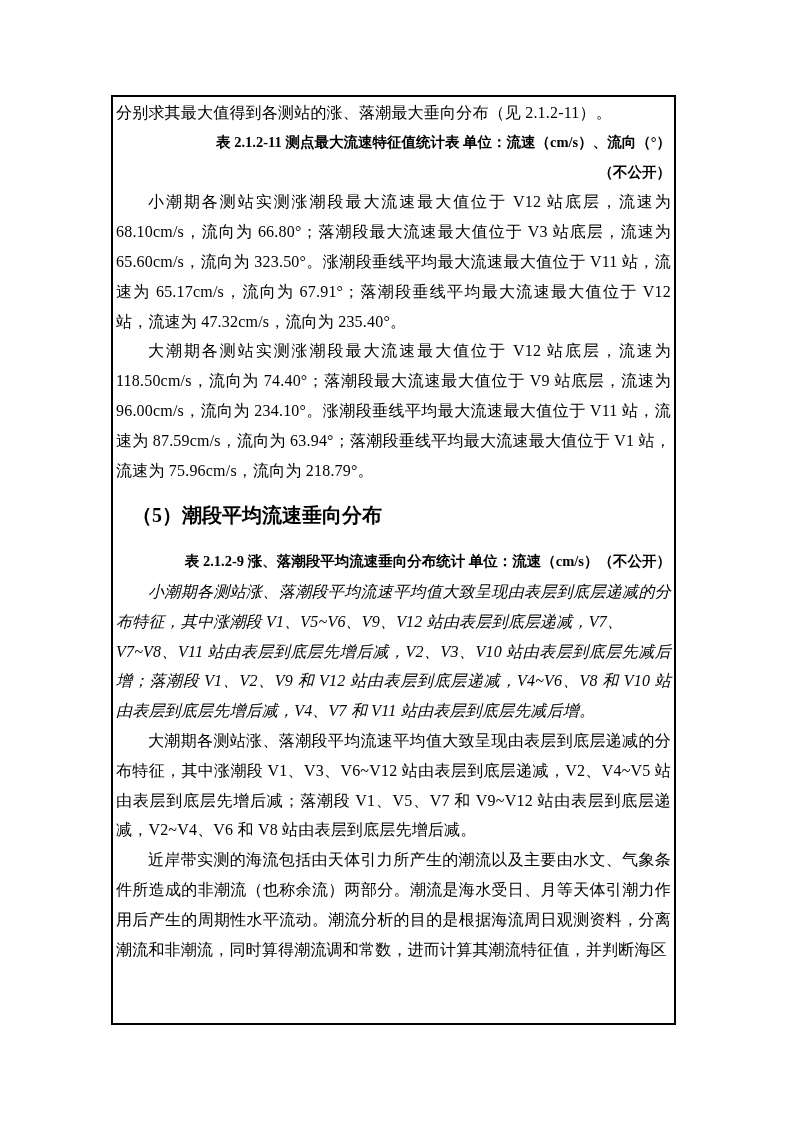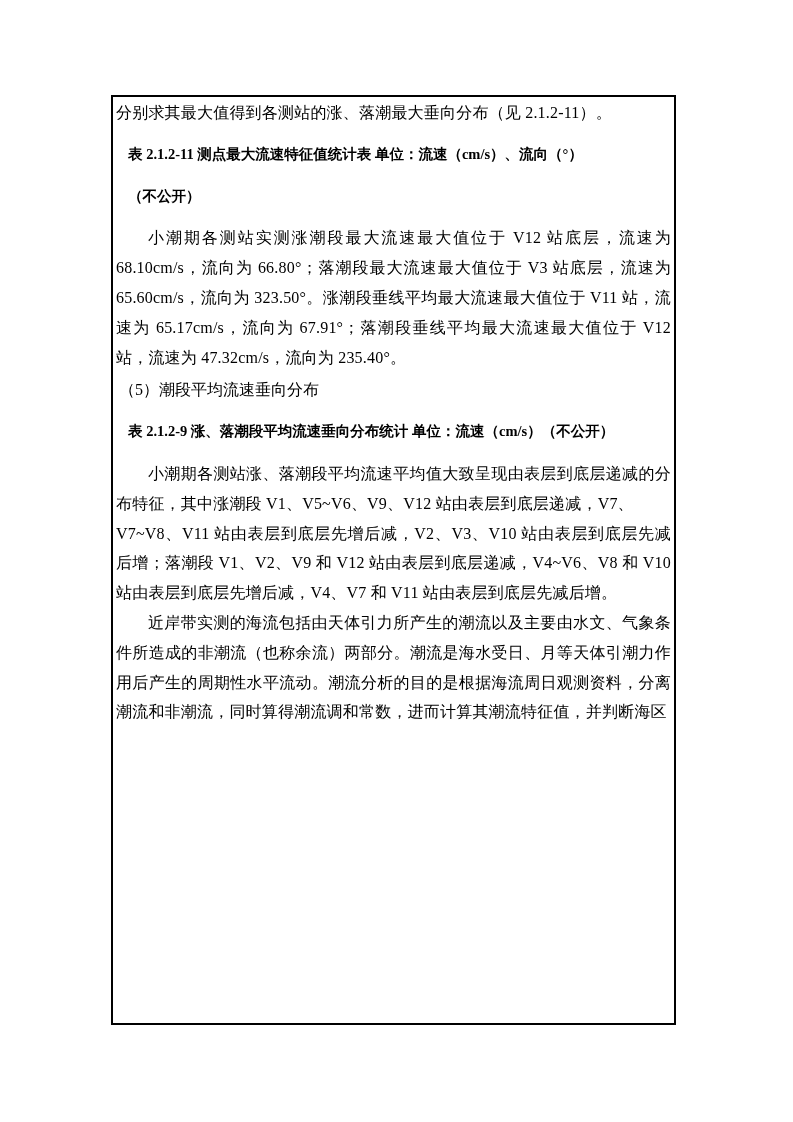--- a/index.html
+++ b/index.html
@@ -28,55 +28,57 @@
   }
   .para {
     margin: 0;
     font-size: 16px;
     line-height: 29.8px;
     text-align: justify;
     color: #000000;
     letter-spacing: 0.2px;
   }
   .indent { text-indent: 2em; }
-  .preline { white-space: pre-line; }
+  .preline { white-space: pre-line; font-style: italic; }
   .caption {
-    margin: 12px;
+    margin: 0;
     font-size: 14.5px;
     line-height: 29.8px;
-    text-align: left;
+    text-align: right;
     font-weight: bold;
     color: #000000;
   }
   .heading {
-    margin: 3px;
-    font-size: 16px;
+    margin: 16px;
+    font-size: 20px;
     line-height: 29.8px;
-    font-weight: normal;
+    font-weight: bold;
     text-align: left;
     color: #000000;
   }
 </style>
 </head>
 <body>
 
 <div class="doc-box">
   <p class="para">分别求其最大值得到各测站的涨、落潮最大垂向分布（见 2.1.2-11）。</p>
 
   <p class="caption">表 2.1.2-11 测点最大流速特征值统计表 单位：流速（cm/s）、流向（°）</p>
 
   <p class="caption">（不公开）</p>
 
   <p class="para indent">小潮期各测站实测涨潮段最大流速最大值位于 V12 站底层，流速为 68.10cm/s，流向为 66.80°；落潮段最大流速最大值位于 V3 站底层，流速为 65.60cm/s，流向为 323.50°。涨潮段垂线平均最大流速最大值位于 V11 站，流速为 65.17cm/s，流向为 67.91°；落潮段垂线平均最大流速最大值位于 V12 站，流速为 47.32cm/s，流向为 235.40°。</p>
 
+  <p class="para indent">大潮期各测站实测涨潮段最大流速最大值位于 V12 站底层，流速为 118.50cm/s，流向为 74.40°；落潮段最大流速最大值位于 V9 站底层，流速为 96.00cm/s，流向为 234.10°。涨潮段垂线平均最大流速最大值位于 V11 站，流速为 87.59cm/s，流向为 63.94°；落潮段垂线平均最大流速最大值位于 V1 站，流速为 75.96cm/s，流向为 218.79°。</p>
 
   <p class="heading">（5）潮段平均流速垂向分布</p>
 
 
   <p class="caption">表 2.1.2-9 涨、落潮段平均流速垂向分布统计 单位：流速（cm/s）（不公开）</p>
 
   <p class="para indent preline">小潮期各测站涨、落潮段平均流速平均值大致呈现由表层到底层递减的分布特征，其中涨潮段 V1、V5~V6、V9、V12 站由表层到底层递减，V7、
 V7~V8、V11 站由表层到底层先增后减，V2、V3、V10 站由表层到底层先减后增；落潮段 V1、V2、V9 和 V12 站由表层到底层递减，V4~V6、V8 和 V10 站由表层到底层先增后减，V4、V7 和 V11 站由表层到底层先减后增。</p>
 
+  <p class="para indent">大潮期各测站涨、落潮段平均流速平均值大致呈现由表层到底层递减的分布特征，其中涨潮段 V1、V3、V6~V12 站由表层到底层递减，V2、V4~V5 站由表层到底层先增后减；落潮段 V1、V5、V7 和 V9~V12 站由表层到底层递减，V2~V4、V6 和 V8 站由表层到底层先增后减。</p>
 
 
   <p class="para indent">近岸带实测的海流包括由天体引力所产生的潮流以及主要由水文、气象条件所造成的非潮流（也称余流）两部分。潮流是海水受日、月等天体引潮力作用后产生的周期性水平流动。潮流分析的目的是根据海流周日观测资料，分离潮流和非潮流，同时算得潮流调和常数，进而计算其潮流特征值，并判断海区</p>
 </div>
 
 </body></html>

